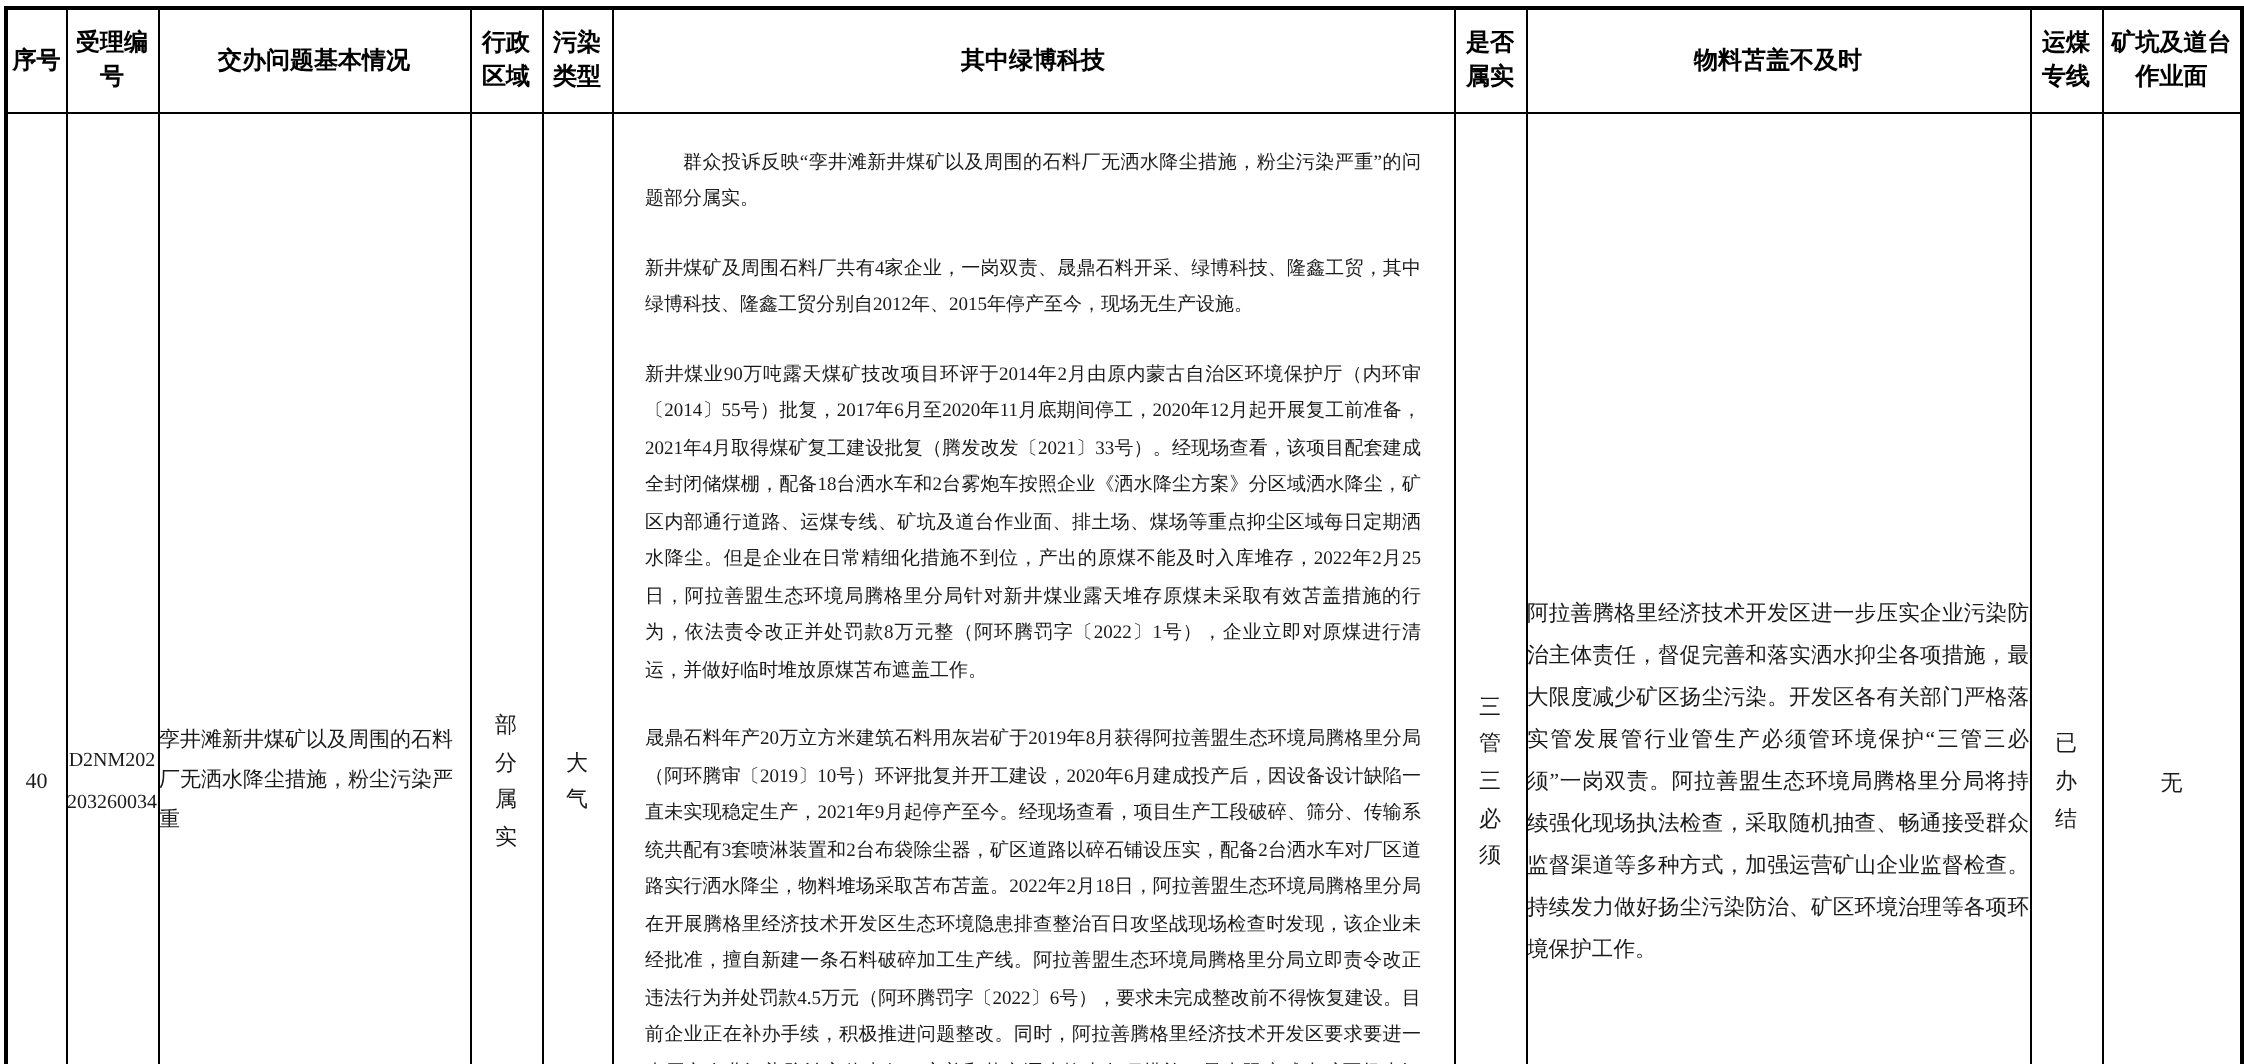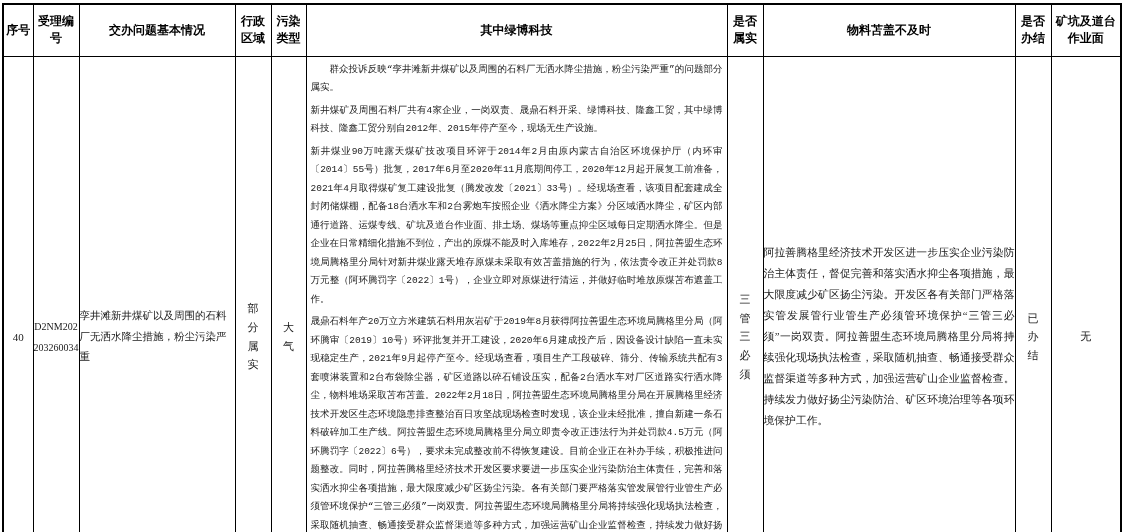--- a/index.html
+++ b/index.html
@@ -49,21 +49,21 @@
   .vert {
     display: inline-block; width: 1em; line-height: 1.7;
     font-size: 11px; word-break: break-all; text-align: center;
   }
   .cell-investigation {
     vertical-align: top;
     padding: 9px 6px 4px 7px;
     font-size: 9.5px; line-height: 18.5px;
     text-align: justify;
   }
-  .cell-investigation p { margin: 4px; font-family: Liberation Mono, monospace; }
+  .cell-investigation p { margin: 16px; }
   .cell-investigation p.indent { text-indent: 2em; }
   .cell-remediation {
     font-size: 10.8px; line-height: 21px;
     text-align: justify;
     padding: 4px 7px;
   }
   .cell-accountability { font-size: 11px; text-align: center; }
 </style>
 </head>
 <body>
@@ -85,21 +85,21 @@
     <thead>
       <tr>
         <th>序号</th>
         <th>受理编号</th>
         <th>交办问题基本情况</th>
         <th>行政区域</th>
         <th>污染类型</th>
         <th>其中绿博科技</th>
         <th>是否属实</th>
         <th>物料苫盖不及时</th>
-        <th>是否办结</th>
+        <th>运煤专线</th>
         <th>矿坑及道台作业面</th>
       </tr>
     </thead>
     <tbody>
       <tr>
         <td class="cell-serial">40</td>
         <td class="cell-caseno">D2NM202203260034</td>
         <td class="cell-problem">孪井滩新井煤矿以及周围的石料厂无洒水降尘措施，粉尘污染严重</td>
         <td class="vert-wrap">
           <span class="vert">部分属实</span>

